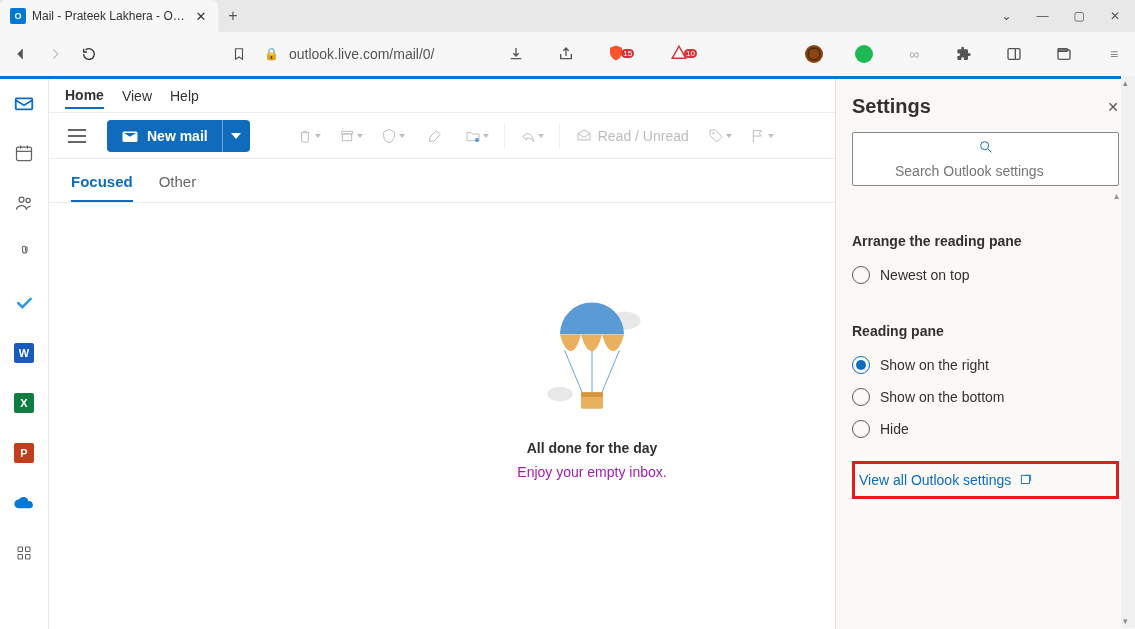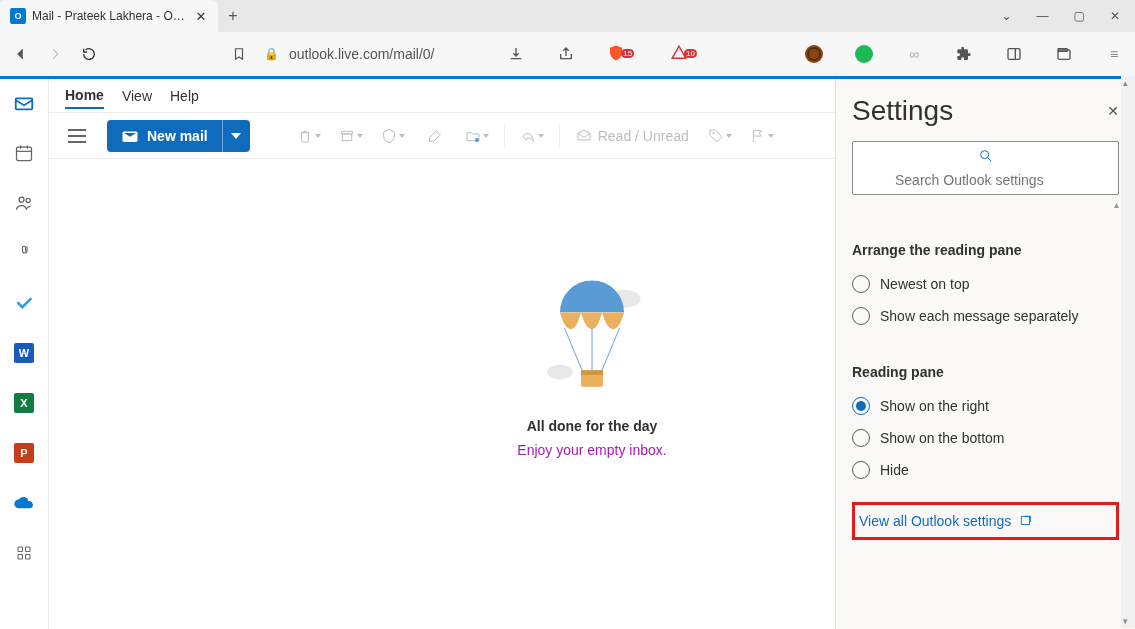--- a/index.html
+++ b/index.html
@@ -55,21 +55,21 @@
   .inbox-tab.active { color: #0f6cbd; font-weight: 600; border-bottom: 2px solid #0f6cbd; }
 
   .empty { flex: 1; display: flex; flex-direction: column; align-items: center; justify-content: center; gap: 8px; padding-bottom: 60px; }
   .balloon { width: 110px; height: 140px; }
   .empty-title { font-weight: 600; color: #323130; }
   .empty-sub { color: #a21caf; }
 
   
   .settings-panel { position: absolute; top: 0; right: 0; width: 300px; height: 100%; background: #faf9f8; border-left: 1px solid #e1dfdd; padding: 16px; display: flex; flex-direction: column; }
   .settings-head { display: flex; align-items: center; justify-content: space-between; margin-bottom: 14px; }
-  .settings-title { font-size: 28px; font-weight: 400; }
+  .settings-title { font-size: 20px; font-weight: 700; }
   .close-x { font-size: 14px; cursor: pointer; color: #555; }
   .search-box { display: flex; align-items: center; gap: 8px; border: 1px solid #8a8886; border-radius: 2px; padding: 6px 10px; background: #fff; flex-direction: column; }
   .search-box input { border: none; outline: none; flex: 1; font-size: 14px; background: transparent; }
 
   .group-title { font-weight: 600; font-size: 14px; margin-top: 32px; margin-bottom: 10px; color: #323130; }
   .radio-row { display: flex; align-items: center; gap: 10px; padding: 7px 0; cursor: pointer; }
   .radio { width: 18px; height: 18px; border: 1.5px solid #5a5a5a; border-radius: 50%; display: flex; align-items: center; justify-content: center; flex-shrink: 0; }
   .radio.checked { border-color: #0f6cbd; }
   .radio.checked::after { content: ""; width: 10px; height: 10px; background: #0f6cbd; border-radius: 50%; }
 
@@ -304,20 +304,24 @@
         </div>
       <div class="tool-icon chev">
           <svg width="16" height="16" viewBox="0 0 24 24">
             <path fill="none" stroke="#bdbdbd" stroke-width="1.5" d="M5 3v18M5 4h12l-3 4 3 4H5"></path>
           </svg>
         </div>
     </div>
 
     <div class="content-row">
       <div class="inbox">
+        <div class="inbox-tabs">
+          <span class="inbox-tab active">Focused</span>
+          <span class="inbox-tab">Other</span>
+        </div>
         <div class="empty">
           <svg class="balloon" viewBox="0 0 120 150">
             <ellipse cx="95" cy="30" rx="18" ry="10" fill="#e8e8e8"></ellipse>
             <ellipse cx="25" cy="110" rx="14" ry="8" fill="#e8e8e8"></ellipse>
             <path d="M25 45 a35 35 0 0 1 70 0" fill="#5b9bd5"></path>
             <rect x="25" y="45" width="70" height="18" fill="#fff"></rect>
             <path d="M25 45 q5 18 12 18 q6 0 11 -18 q5 18 12 18 q6 0 11 -18 q5 18 12 18 q7 0 12 -18 z" fill="#eab05e"></path>
             <line x1="30" y1="62" x2="50" y2="110" stroke="#5b9bd5" stroke-width="1"></line>
             <line x1="60" y1="62" x2="60" y2="110" stroke="#5b9bd5" stroke-width="1"></line>
             <line x1="90" y1="62" x2="70" y2="110" stroke="#5b9bd5" stroke-width="1"></line>
@@ -342,24 +346,20 @@
           </svg>
         <input type="text" placeholder="Search Outlook settings" style="">
       </div>
       <div style="text-align:right;color:#999;font-size:10px;margin-top:4px">▴</div>
 
       <div class="group-title">Arrange the reading pane</div>
       <div class="radio-row">
         <span class="radio"></span>
         <span>Newest on top</span>
       </div>
-      <div class="radio-row">
-        <span class="radio"></span>
-        <span>Show each message separately</span>
-      </div>
 
       <div class="group-title">Reading pane</div>
       <div class="radio-row">
         <span class="radio checked"></span>
         <span>Show on the right</span>
       </div>
       <div class="radio-row">
         <span class="radio"></span>
         <span>Show on the bottom</span>
       </div>

